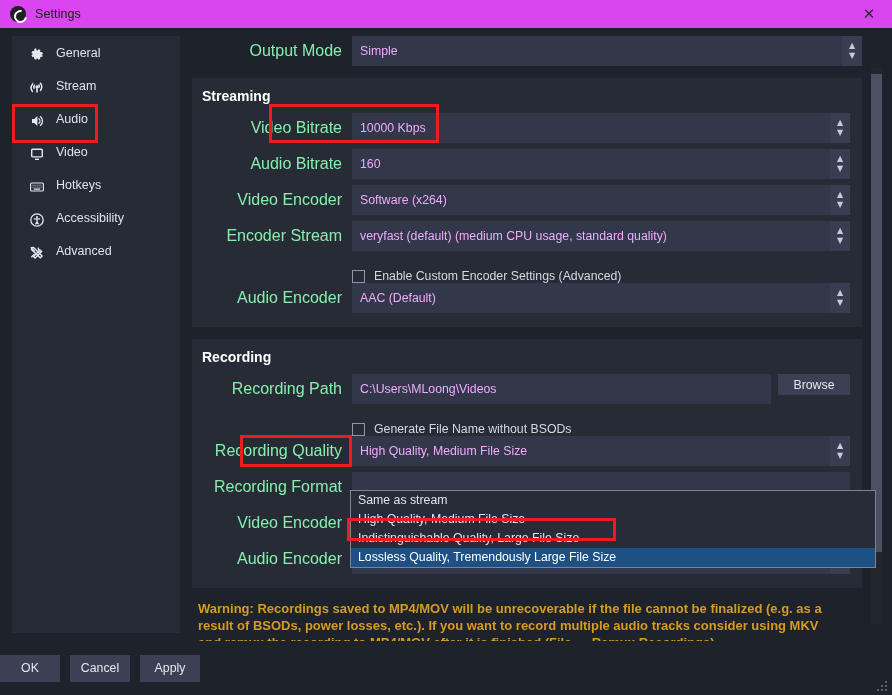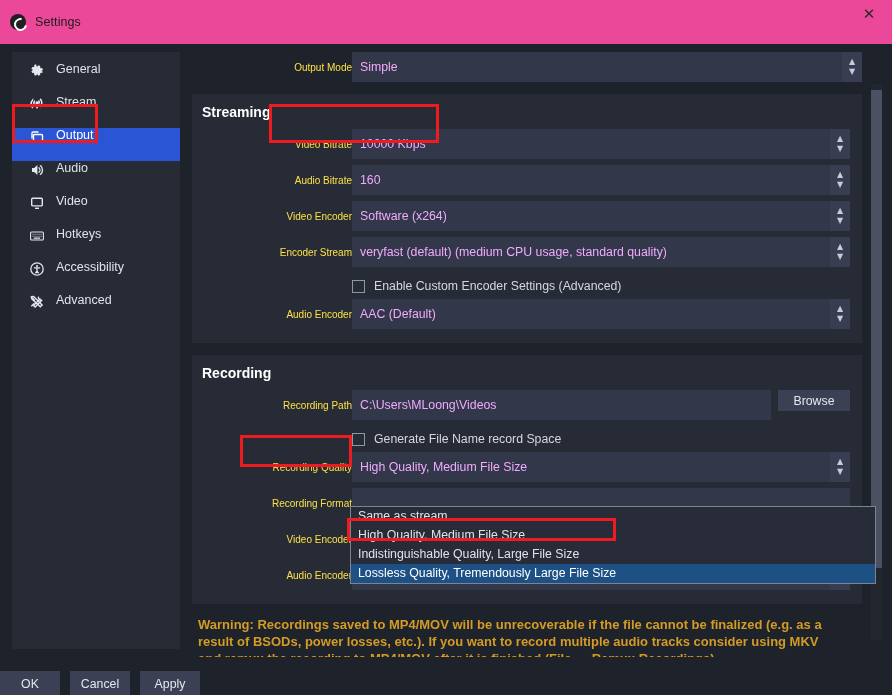--- a/index.html
+++ b/index.html
@@ -5,21 +5,21 @@
   * { box-sizing: border-box; margin: 0; padding: 0; }
   html, body {
     width: 892px; height: 695px;
     font-family: "Liberation Sans", sans-serif;
     background: #1e222a;
     overflow: hidden;
   }
 
   
   .titlebar {
-    height: 44px; background: #ec4899;
+    height: 28px; background: #d946ef;
     display: flex; align-items: center;
     padding: 0 0 0 10px; position: relative;
   }
   .titlebar-icon {
     width: 16px; height: 16px; border-radius: 50%;
     background: #1f1f24; position: relative; flex: 0 0 auto;
   }
   .titlebar-icon::after{
     content:""; position:absolute; left:3.5px; top:3.5px;
     width:9px; height:9px; border-radius:50%;
@@ -64,22 +64,22 @@
   
   .content {
     flex: 1; min-width: 0; position: relative;
     padding: 0 0 0 12px; overflow: hidden;
   }
   .scrollarea { padding: 8px 30px 0 0; position: relative; height: 100%; }
 
   .row { display: flex; align-items: center; height: 30px; }
   .row + .row { margin-top: 6px; }
   .lbl {
-    width: 160px; text-align: right; 
-    font-size: 10px; color: #fde047; flex: 0 0 auto; white-space: nowrap;
+    width: 160px; text-align: right; padding-right: 10px;
+    font-size: 16px; color: #86efac; flex: 0 0 auto; white-space: nowrap;
   }
   .fieldwrap { flex: 1; display: flex; min-width: 0; position: relative; }
 
   .field {
     flex: 1; height: 30px; background: #32374a; border: none;
     color: #f0abfc; font-size: 12.3px; line-height: 30px;
     padding: 0 8px; min-width: 0; white-space: nowrap; overflow: hidden;
   }
   .field.combo { background: #32374a; }
 
@@ -92,21 +92,21 @@
 
   
   .section {
     background: #262b36; padding: 10px 12px 14px 0; margin-top: 12px;
   }
   .section-title {
     font-size: 14px; font-weight: bold; color: #ffffff;
     padding-left: 10px; margin-bottom: 9px;
   }
 
-  .check-row { display:flex; align-items:center; height:26px; margin-top:6px; }
+  .check-row { display:flex; align-items:flex-end; height:26px; margin-top:6px; }
   .check-row .lbl { width:160px; }
   .checkbox {
     width: 13px; height: 13px; border: 1px solid #8f96a6;
     background: #262b36; flex: 0 0 auto; margin-right: 9px;
   }
   .check-label { font-size: 12.3px; color: #d3d8e0; }
 
   .btn-browse {
     width: 72px; height: 21px; background: #3b4054; color: #e3e7ee;
     font-size: 12.3px; display:flex; align-items:center; justify-content:center;
@@ -188,29 +188,20 @@
         <span class="side-ico">
           <svg width="16" height="16" viewBox="0 0 16 16" fill="currentColor">
               <path d="M8 5.2a1.6 1.6 0 00-.8 3v4.3h1.6V8.2A1.6 1.6 0 008 5.2z"></path>
               <path d="M4.3 2.3L3.2 3.4a6.4 6.4 0 000 9.1l1.1-1.1a4.9 4.9 0 010-6.9zM11.7 2.3l-1.1 1.1a4.9 4.9 0 010 6.9l1.1 1.1a6.4 6.4 0 000-9.1z"></path>
               <path d="M6 4L5 5a3 3 0 000 4.2l1-1a1.6 1.6 0 010-2.2zM10 4L9 5a1.6 1.6 0 010 2.2l1 1A3 3 0 0010 4z"></path>
             </svg>
         </span>
         <span>Stream</span>
       </div>
 
-      <div class="side-item active">
-        <span class="side-ico">
-          <svg width="16" height="16" viewBox="0 0 16 16" fill="none" stroke="currentColor" stroke-width="1.4">
-              <rect x="4.5" y="5.5" width="9" height="7" rx="1"></rect>
-              <path d="M3 9.5V4.2A1.2 1.2 0 014.2 3h5.3"></path>
-            </svg>
-        </span>
-        <span>Output</span>
-      </div>
 
       <div class="side-item">
         <span class="side-ico">
           <svg width="16" height="16" viewBox="0 0 16 16" fill="currentColor">
               <path d="M3 6v4h2.2L8.4 13V3L5.2 6H3z"></path>
               <path d="M10.4 5.2a.7.7 0 00-.9 1 2.4 2.4 0 010 3.6.7.7 0 00.9 1 3.8 3.8 0 000-5.6z"></path>
               <path d="M12.1 3.3a.7.7 0 10-.9 1 5 5 0 010 7.4.7.7 0 10.9 1 6.4 6.4 0 000-9.4z"></path>
             </svg>
         </span>
         <span>Audio</span>
@@ -344,21 +335,21 @@
             <div class="lbl">Recording Path</div>
             <div class="fieldwrap">
               <div class="field">C:\Users\MLoong\Videos</div>
               <div class="btn-browse">Browse</div>
             </div>
           </div>
 
           <div class="check-row">
             <div class="lbl"></div>
             <div class="checkbox"></div>
-            <div class="check-label">Generate File Name record Space</div>
+            <div class="check-label">Generate File Name without BSODs</div>
           </div>
 
           <div class="row">
             <div class="lbl">Recording Quality</div>
             <div class="fieldwrap">
               <div class="field combo">High Quality, Medium File Size</div>
               <div class="spin">
                 <span>▲</span>
                 <span>▼</span>
               </div>

